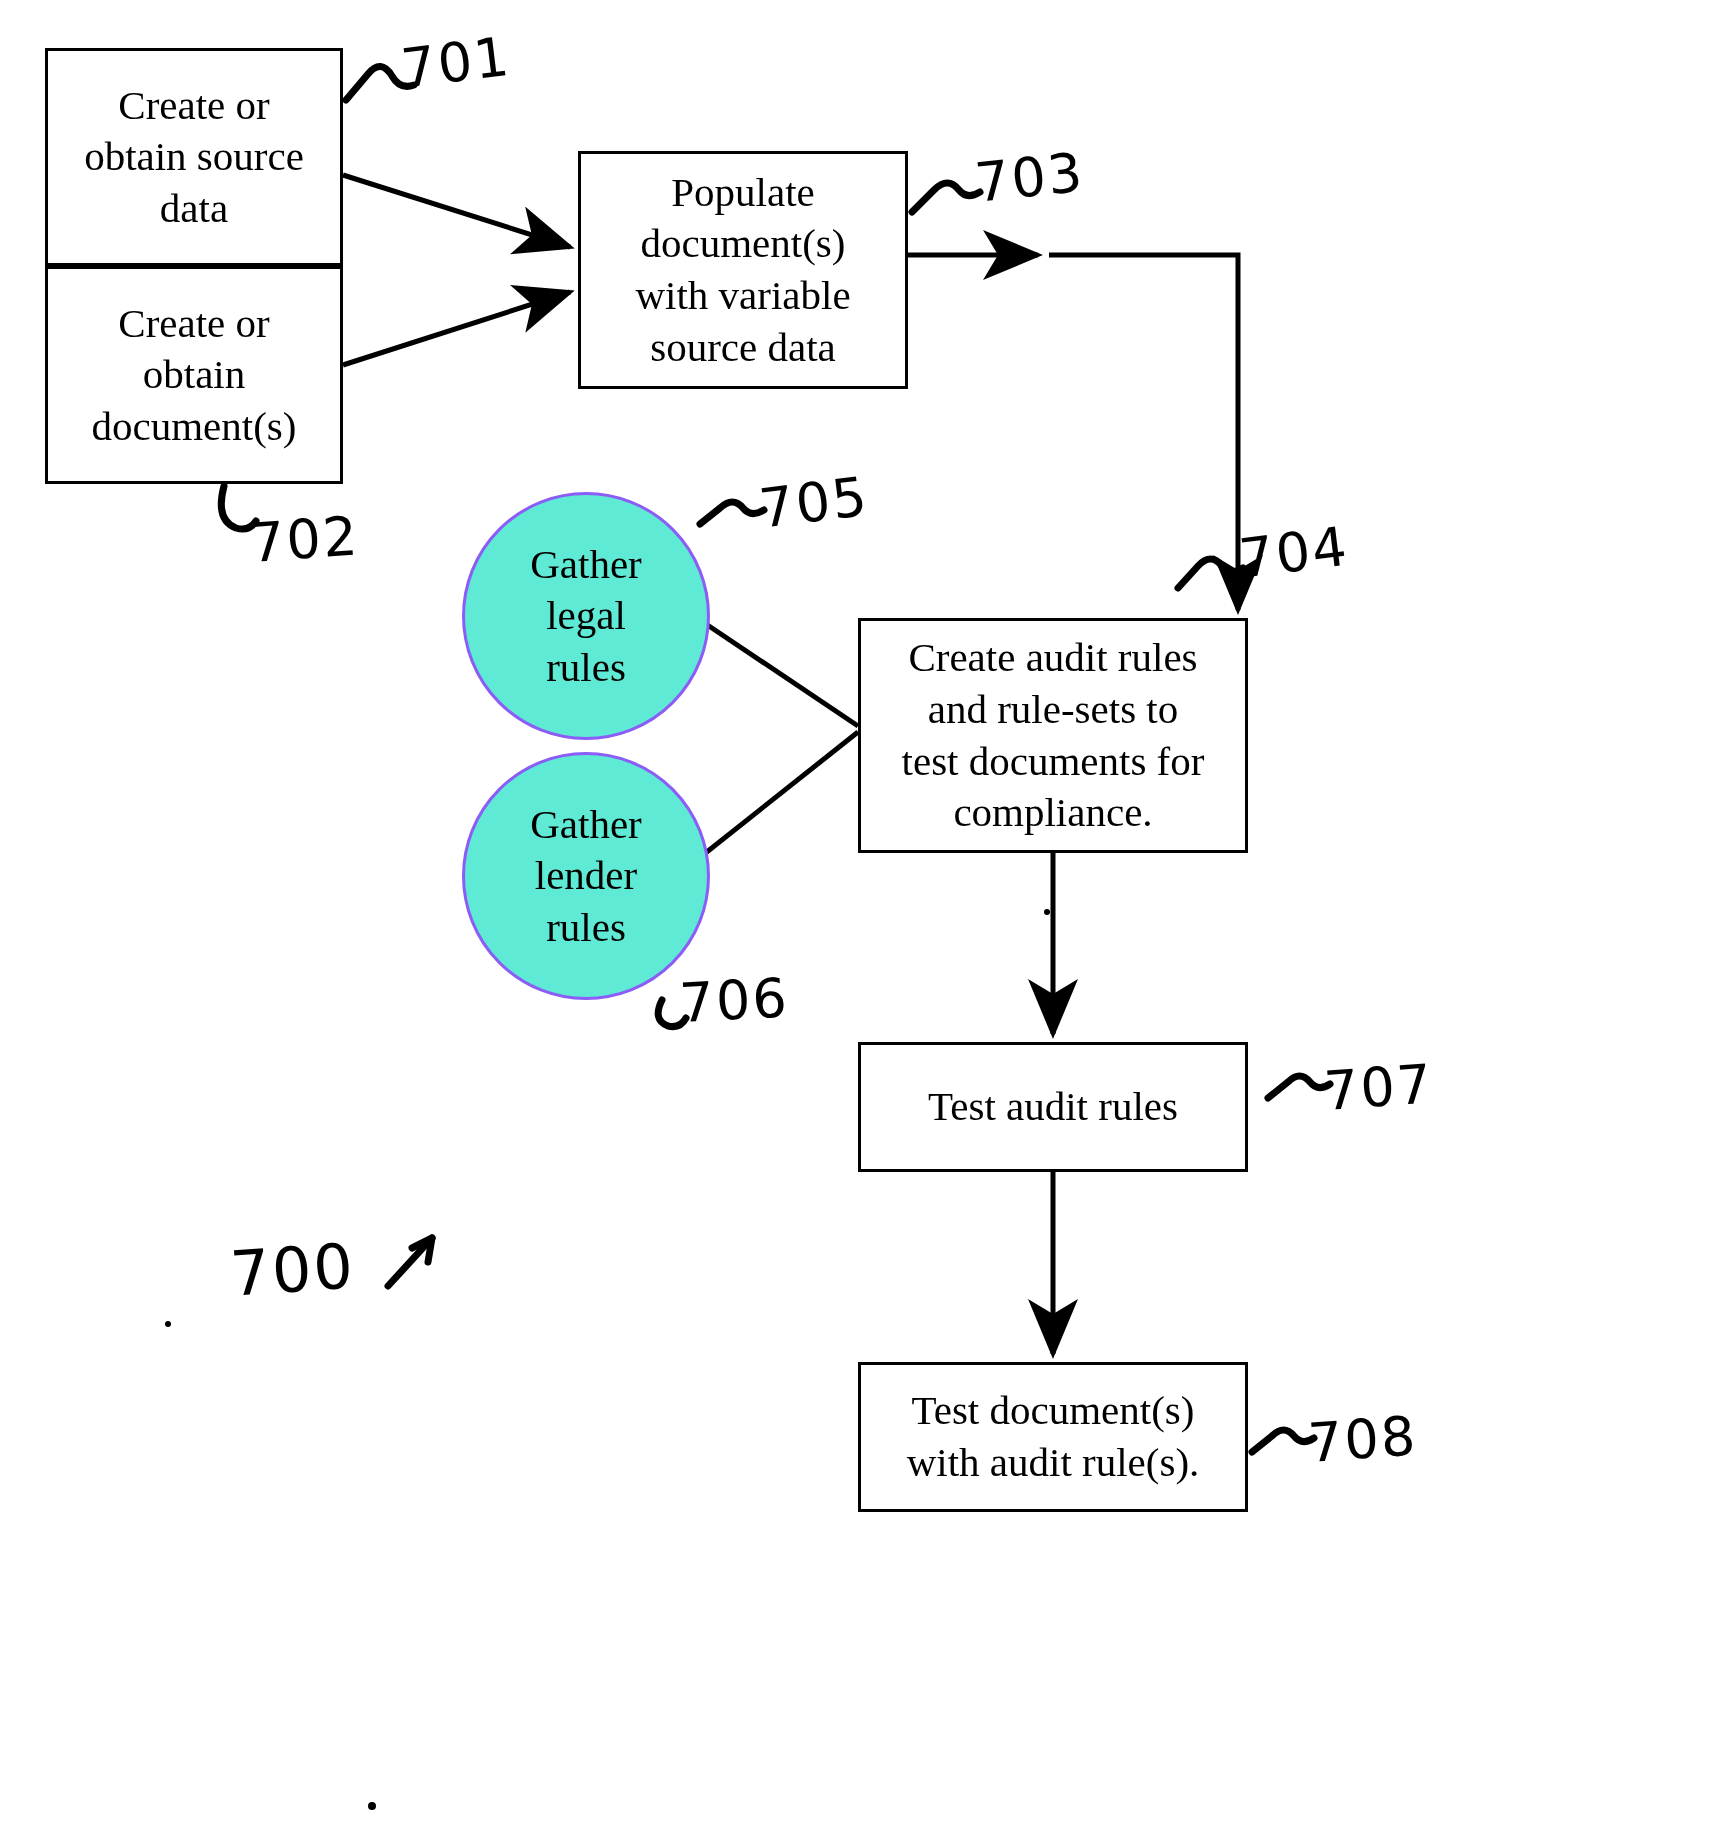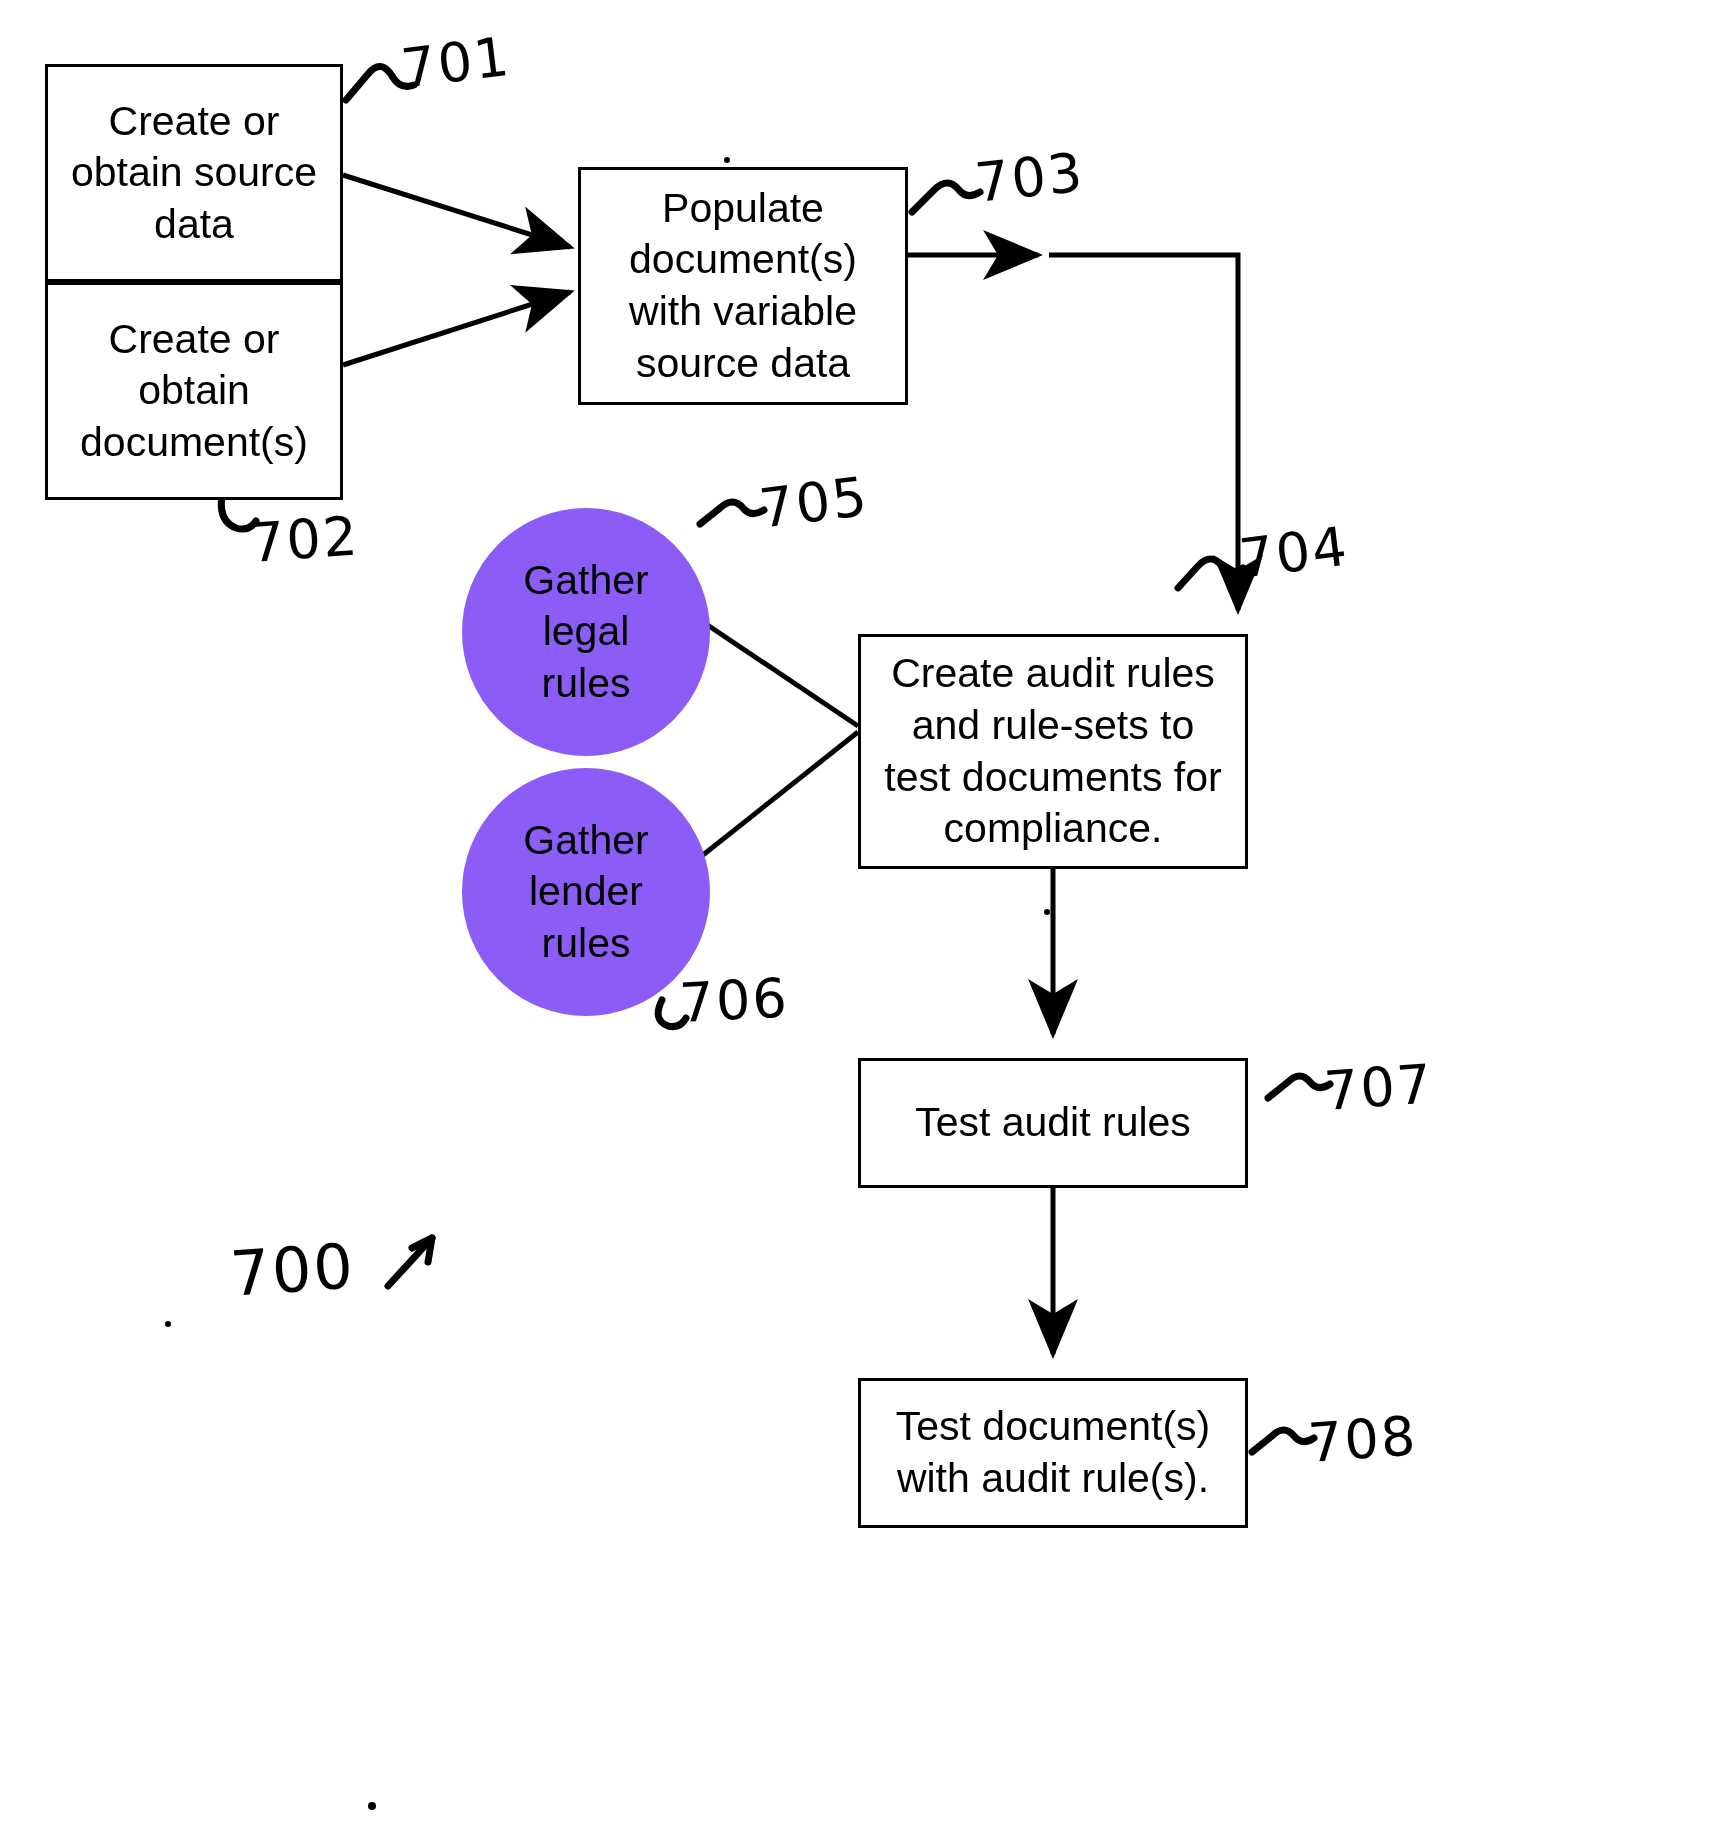--- a/index.html
+++ b/index.html
@@ -26,34 +26,33 @@
     height: 1846px;
   }
   .node {
     position: absolute;
     box-sizing: border-box;
     display: flex;
     align-items: center;
     justify-content: center;
     text-align: center;
     color: #000000;
-    font-family: Liberation Sans, sans-serif;
+    font-family: Liberation Serif, serif;
     line-height: 1.26;
     z-index: 3;
     pointer-events: auto;
-    margin-top: 16px;
   }
   .node-box {
     border: 3px solid #000000;
     background: #ffffff;
   }
   .node-circle {
-    border: 5px solid #8b5cf6;
+    border: 3px solid #8b5cf6;
     border-radius: 50%;
-    background: #8b5cf6;
+    background: #5eead4;
   }
   .node-text {
     display: block;
     width: 100%;
     padding: 0 10px;
     box-sizing: border-box;
     white-space: pre-line;
   }
   .ref {
     position: absolute;

